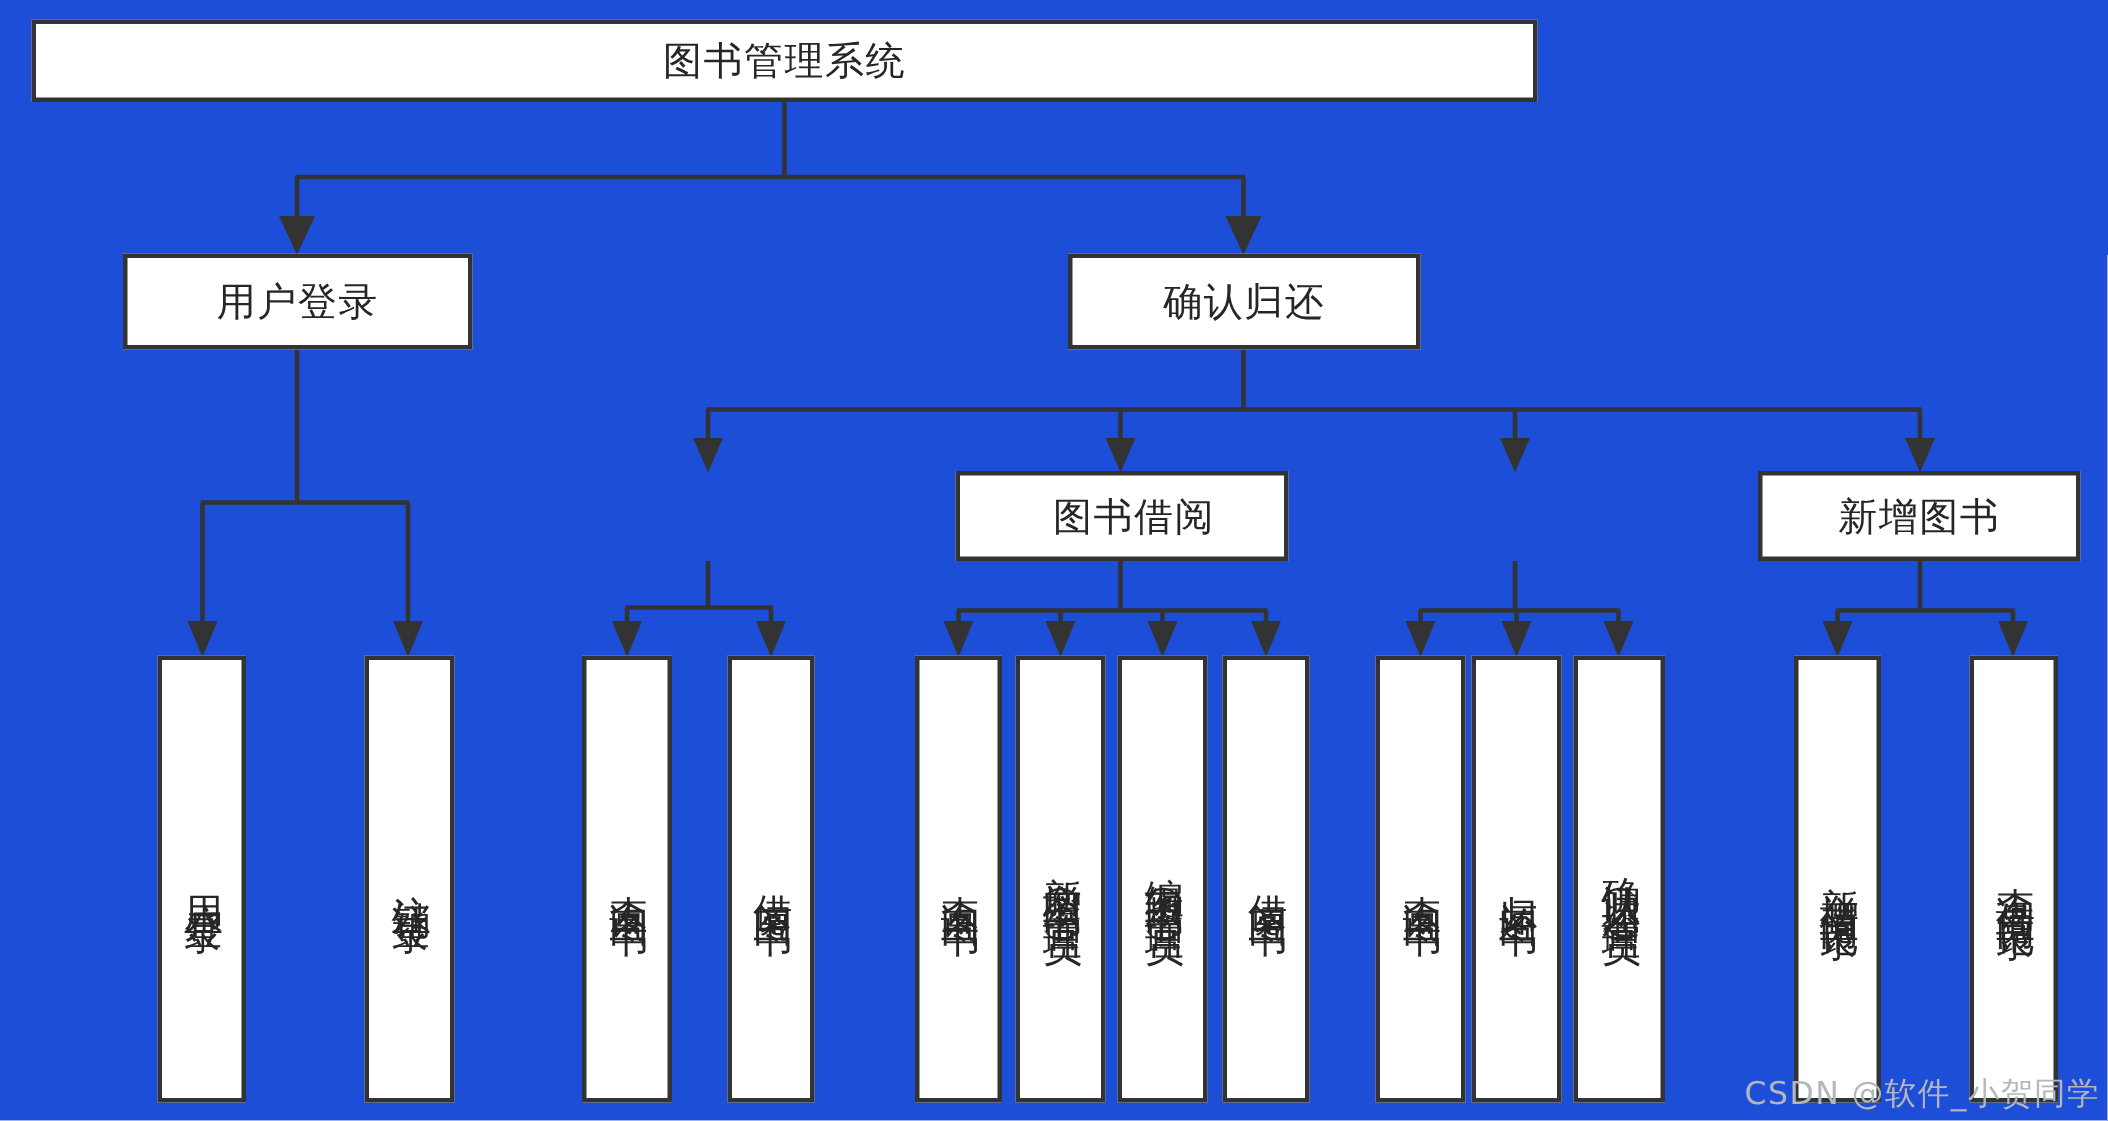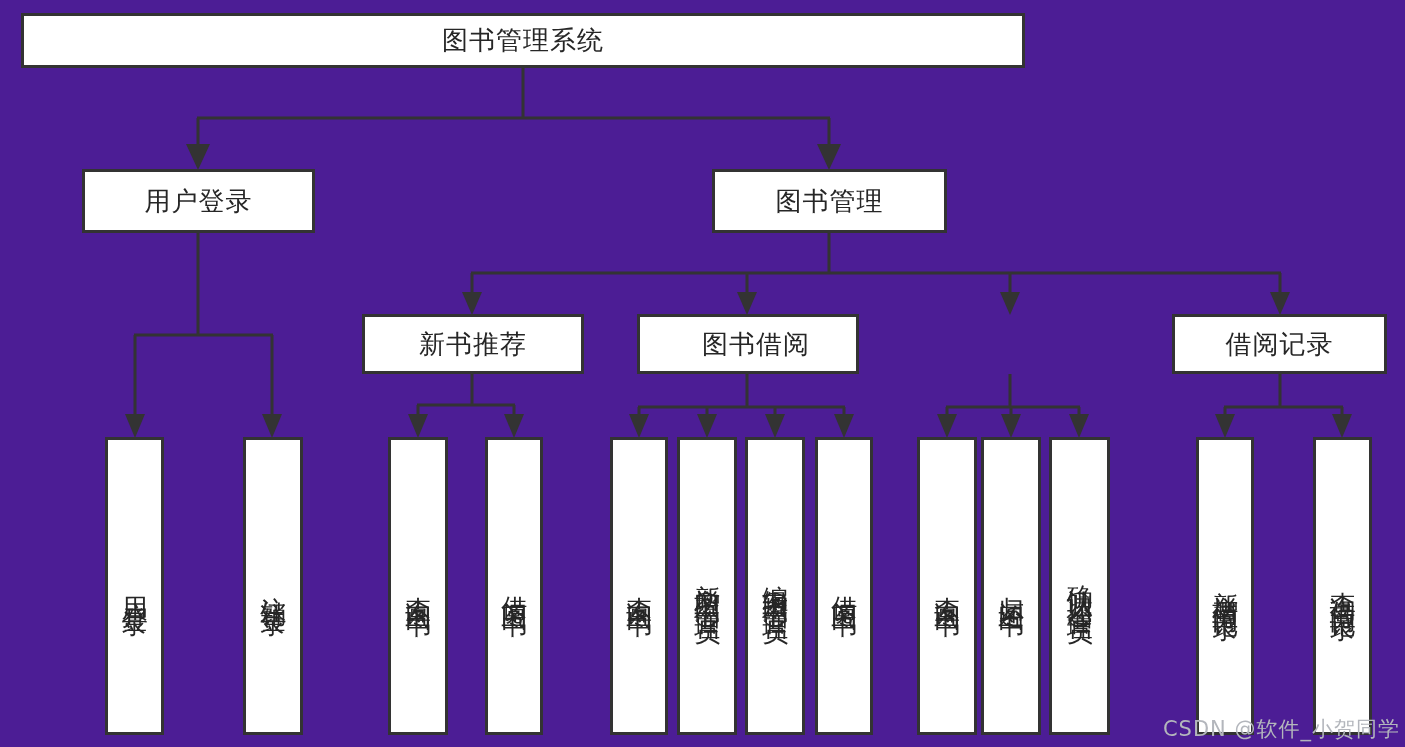--- a/index.html
+++ b/index.html
@@ -5,21 +5,21 @@
   html, body {
     margin: 0;
     padding: 0;
     background: #ffffff;
     font-family: "DejaVu Sans", "Liberation Sans", sans-serif;
   }
   .stage {
     position: relative;
     width: 1405px;
     height: 747px;
-    background: #4c1d95;
+    background: #1d4ed8;
     overflow: hidden;
   }
   .connectors {
     position: absolute;
     left: 0;
     top: 0;
     z-index: 0;
   }
   .hbox {
     position: absolute;
@@ -122,31 +122,28 @@
   </svg>
 
   <div class="hbox" style="left:21px; top:13px; width:1004px; height:55px;">
     <span>图书管理系统</span>
   </div>
 
   <div class="hbox" style="left:82px; top:169px; width:233px; height:64px;">
     <span>用户登录</span>
   </div>
   <div class="hbox" style="left:712px; top:169px; width:235px; height:64px;">
-    <span>图书管理</span>
+    <span>确认归还</span>
   </div>
 
-  <div class="hbox" style="left:362px; top:314px; width:222px; height:60px;">
-    <span>新书推荐</span>
-  </div>
   <div class="hbox" style="left:637px; top:314px; width:222px; height:60px;padding-left:16px;">
     <span>图书借阅</span>
   </div>
   <div class="hbox" style="left:1172px; top:314px; width:215px; height:60px;">
-    <span>借阅记录</span>
+    <span>新增图书</span>
   </div>
 
   <div class="vbox" style="left:105px; width:59px;">
     <span>用户登录</span>
   </div>
   <div class="vbox" style="left:243px; width:60px;">
     <span>注销登录</span>
   </div>
 
   <div class="vbox" style="left:388px; width:60px;">

